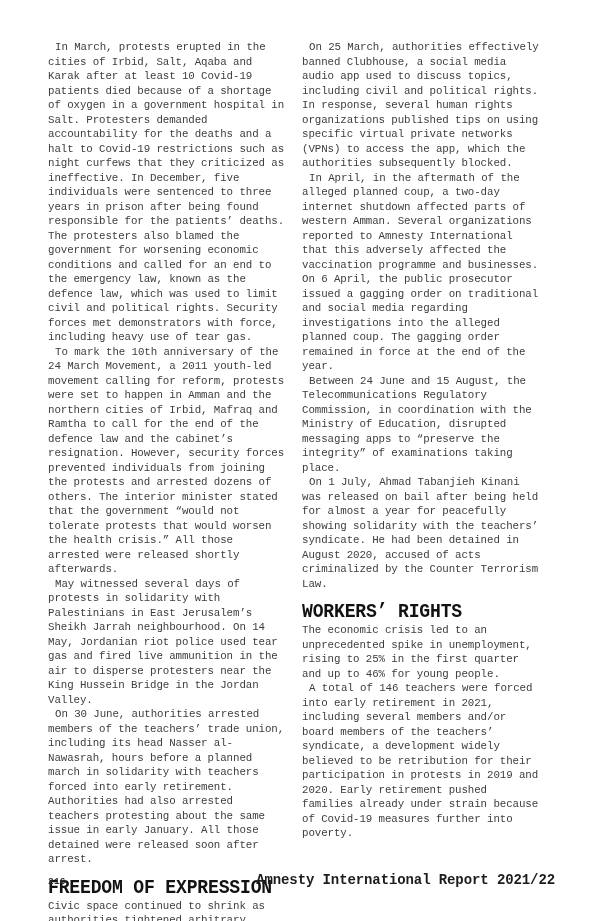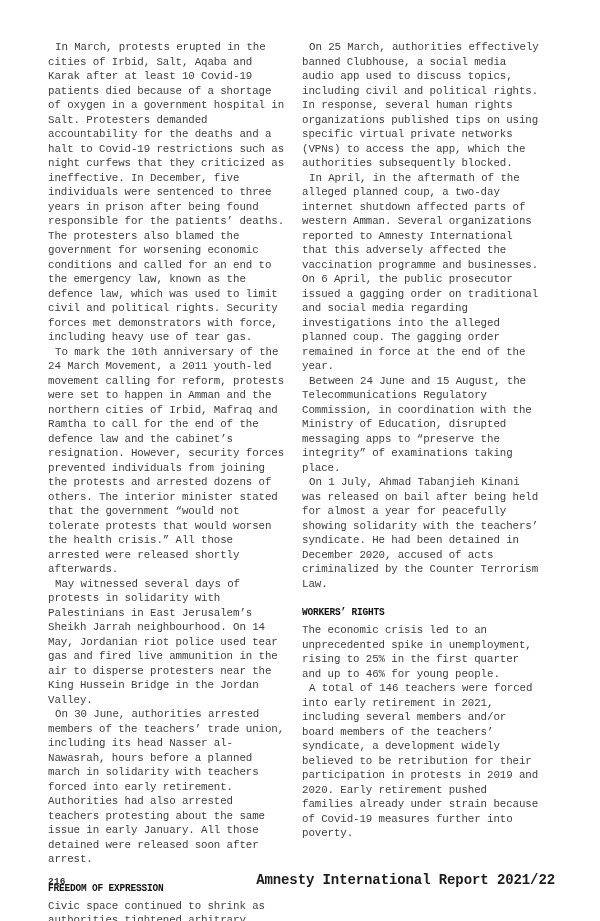--- a/index.html
+++ b/index.html
@@ -32,21 +32,21 @@
     letter-spacing: -0.1px;
     color: #3d3d3f;
     text-align: left;
   }
   .para.indent {
     text-indent: 7px;
   }
   .section-heading {
     margin: 13px 0 3px 0;
     padding: 0;
-    font-size: 11px;
+    font-size: 21px;
     line-height: 16px;
     font-weight: 700;
     color: #121212;
     white-space: nowrap;
   }
   .section-heading .cond {
     display: inline-block;
     transform: scaleX(0.86);
     transform-origin: left center;
     letter-spacing: -0.2px;
@@ -86,21 +86,21 @@
       <p class="para indent">May witnessed several days of protests in solidarity with Palestinians in East Jerusalem’s Sheikh Jarrah neighbourhood. On 14 May, Jordanian riot police used tear gas and fired live ammunition in the air to disperse protesters near the King Hussein Bridge in the Jordan Valley.</p>
       <p class="para indent">On 30 June, authorities arrested members of the teachers’ trade union, including its head Nasser al-Nawasrah, hours before a planned march in solidarity with teachers forced into early retirement. Authorities had also arrested teachers protesting about the same issue in early January. All those detained were released soon after arrest.</p>
       <h2 class="section-heading"><span class="cond">FREEDOM OF EXPRESSION</span></h2>
       <p class="para">Civic space continued to shrink as authorities tightened arbitrary restrictions on online and offline expression.</p>
     </div>
 
     <div class="col">
       <p class="para indent">On 25 March, authorities effectively banned Clubhouse, a social media audio app used to discuss topics, including civil and political rights. In response, several human rights organizations published tips on using specific virtual private networks (VPNs) to access the app, which the authorities subsequently blocked.</p>
       <p class="para indent">In April, in the aftermath of the alleged planned coup, a two-day internet shutdown affected parts of western Amman. Several organizations reported to Amnesty International that this adversely affected the vaccination programme and businesses. On 6 April, the public prosecutor issued a gagging order on traditional and social media regarding investigations into the alleged planned coup. The gagging order remained in force at the end of the year.</p>
       <p class="para indent">Between 24 June and 15 August, the Telecommunications Regulatory Commission, in coordination with the Ministry of Education, disrupted messaging apps to “preserve the integrity” of examinations taking place.</p>
-      <p class="para indent">On 1 July, Ahmad Tabanjieh Kinani was released on bail after being held for almost a year for peacefully showing solidarity with the teachers’ syndicate. He had been detained in December 2020, accused of acts criminalized by the Counter Terrorism Law.</p>
+      <p class="para indent">On 1 July, Ahmad Tabanjieh Kinani was released on bail after being held for almost a year for peacefully showing solidarity with the teachers’ syndicate. He had been detained in August 2020, accused of acts criminalized by the Counter Terrorism Law.</p>
       <h2 class="section-heading"><span class="cond">WORKERS’ RIGHTS</span></h2>
       <p class="para">The economic crisis led to an unprecedented spike in unemployment, rising to 25% in the first quarter and up to 46% for young people.</p>
       <p class="para indent">A total of 146 teachers were forced into early retirement in 2021, including several members and/or board members of the teachers’ syndicate, a development widely believed to be retribution for their participation in protests in 2019 and 2020. Early retirement pushed families already under strain because of Covid-19 measures further into poverty.</p>
     </div>
 
   </div>
 
   <div class="footer">
     <span class="page-number">216</span>
     <span class="report-title">Amnesty International Report 2021/22</span>

